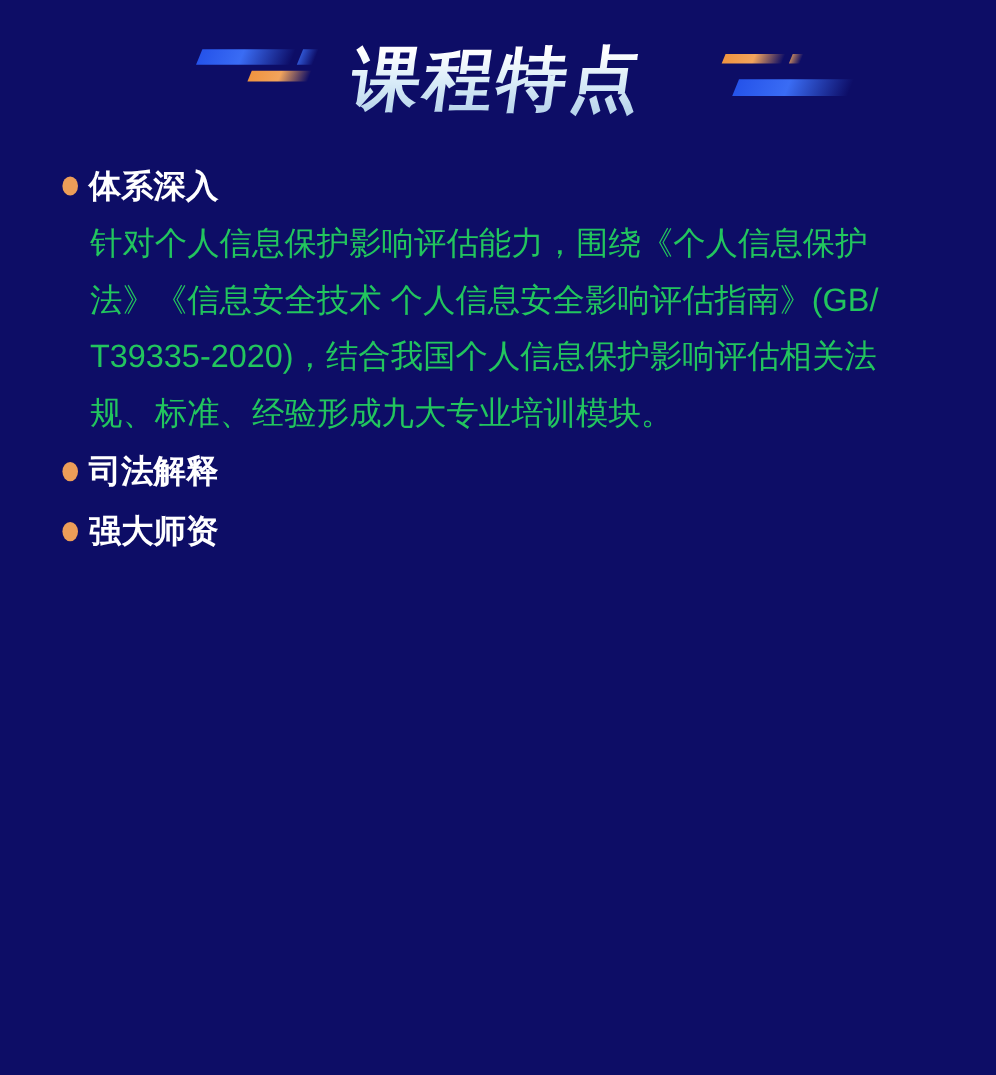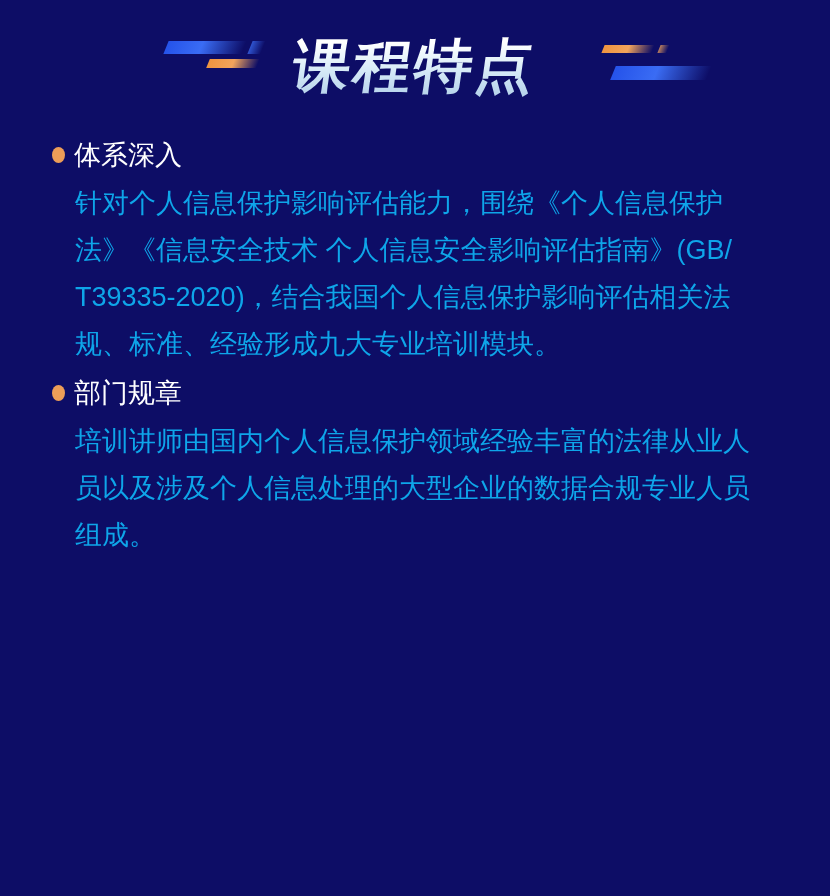--- a/index.html
+++ b/index.html
@@ -59,37 +59,37 @@
   .sl-right-blue  { left: 613px; top: 66px; width: 96px; height: 14px; }
   
   .content {
     padding: 2px 40px 0 52px;
   }
   .section-heading {
     display: flex;
     align-items: center;
     height: 50px;
     font-size: 27px;
-    font-weight: normal;
+    font-weight: bold;
     color: #ffffff;
   }
   .bullet-dot {
     flex: 0 0 auto;
     width: 13px;
     height: 16px;
     border-radius: 50%;
     background: #ec9d58;
     margin-right: 9px;
   }
   .section-body {
     margin-left: 23px;
     font-size: 27px;
     line-height: 47px;
     white-space: pre-line;
-    color: #0ea5e9;
+    color: #22c55e;
   }
 </style>
 </head>
 <body>
 
 <header class="header">
   <span class="speed-line speed-blue sl-left-blue"></span>
   <span class="speed-line speed-chip-blue sl-left-blue-chip"></span>
   <span class="speed-line speed-orange sl-left-orange"></span>
   <h1 class="page-title">课程特点</h1>
@@ -108,23 +108,24 @@
     <div class="section-body">针对个人信息保护影响评估能力，围绕《个人信息保护
 法》《信息安全技术 个人信息安全影响评估指南》(GB/
 T39335-2020)，结合我国个人信息保护影响评估相关法
 规、标准、经验形成九大专业培训模块。</div>
   </section>
 
 
   <section>
     <div class="section-heading">
       <span class="bullet-dot"></span>
-      <span>部门规章</span>
+      <span>司法解释</span>
     </div>
   </section>
 
   <section>
-    <div class="section-body">培训讲师由国内个人信息保护领域经验丰富的法律从业人
-员以及涉及个人信息处理的大型企业的数据合规专业人员
-组成。</div>
+    <div class="section-heading">
+      <span class="bullet-dot"></span>
+      <span>强大师资</span>
+    </div>
   </section>
 
 </main>
 
 </body></html>

